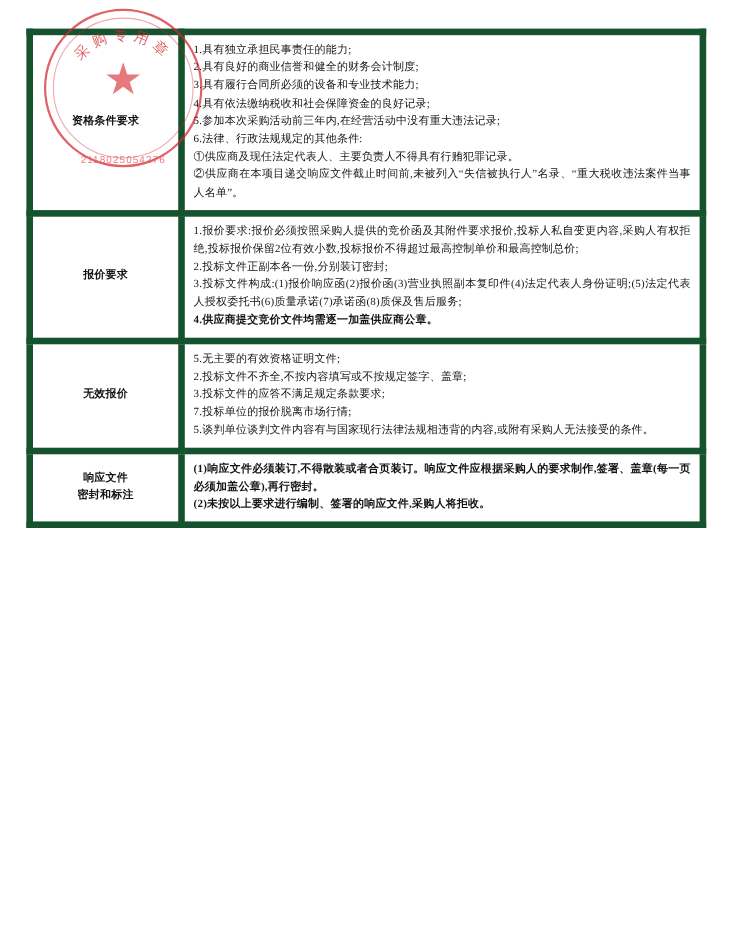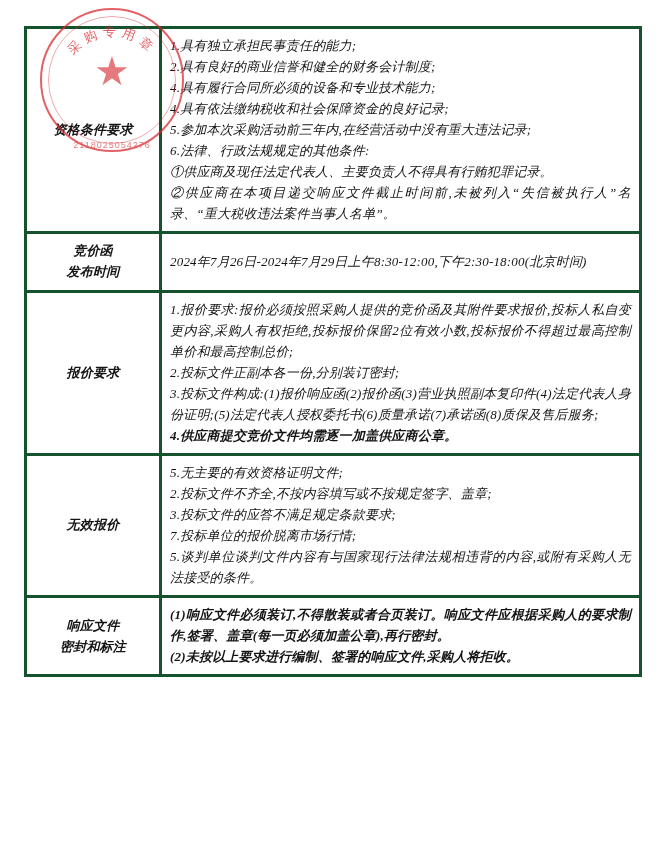--- a/index.html
+++ b/index.html
@@ -23,27 +23,26 @@
   }
   table.doc {
     position: absolute;
     left: 24px;
     top: 26px;
     width: 618px;
     border-collapse: collapse;
     table-layout: fixed;
   }
   table.doc td {
-    border: 3px solid #14532d;
+    border: 6px solid #14532d;
     vertical-align: middle;
     padding: 6px 8px 7px 8px;
-    font-size: 13px;
+    font-size: 10px;
     line-height: 1.62;
     letter-spacing: 0.2px;
-    font-style: italic;
   }
   td.label {
     width: 116px;
     text-align: center;
     font-weight: bold;
     font-size: 13.6px;
     letter-spacing: 0.6px;
     padding: 6px 2px;
     margin-left: 20px;
   }
@@ -137,38 +136,29 @@
   <table class="doc">
     <tbody>
 
       <tr>
         <td class="label">
           <span class="lbl-line">资格条件要求</span>
         </td>
         <td class="body">
           <span class="ln">1.具有独立承担民事责任的能力;</span>
           <span class="ln">2.具有良好的商业信誉和健全的财务会计制度;</span>
-          <span class="ln">4.具有履行合同所必须的设备和专业技术能力;</span>
+          <span class="ln">3.具有履行合同所必须的设备和专业技术能力;</span>
           <span class="ln">4.具有依法缴纳税收和社会保障资金的良好记录;</span>
           <span class="ln">5.参加本次采购活动前三年内,在经营活动中没有重大违法记录;</span>
           <span class="ln">6.法律、行政法规规定的其他条件:</span>
           <span class="ln">①供应商及现任法定代表人、主要负责人不得具有行贿犯罪记录。</span>
           <span class="ln">②供应商在本项目递交响应文件截止时间前,未被列入“失信被执行人”名录、“重大税收违法案件当事人名单”。</span>
         </td>
       </tr>
 
-      <tr>
-        <td class="label">
-          <span class="lbl-line">竞价函</span>
-          <span class="lbl-line">发布时间</span>
-        </td>
-        <td class="body">
-          <span class="ln">2024年7月26日-2024年7月29日上午8:30-12:00,下午2:30-18:00(北京时间)</span>
-        </td>
-      </tr>
 
       <tr>
         <td class="label">
           <span class="lbl-line">报价要求</span>
         </td>
         <td class="body">
           <span class="ln">1.报价要求:报价必须按照采购人提供的竞价函及其附件要求报价,投标人私自变更内容,采购人有权拒绝,投标报价保留2位有效小数,投标报价不得超过最高控制单价和最高控制总价;</span>
           <span class="ln">2.投标文件正副本各一份,分别装订密封;</span>
           <span class="ln">3.投标文件构成:(1)报价响应函(2)报价函(3)营业执照副本复印件(4)法定代表人身份证明;(5)法定代表人授权委托书(6)质量承诺(7)承诺函(8)质保及售后服务;</span>
           <span class="ln bold">4.供应商提交竞价文件均需逐一加盖供应商公章。</span>

